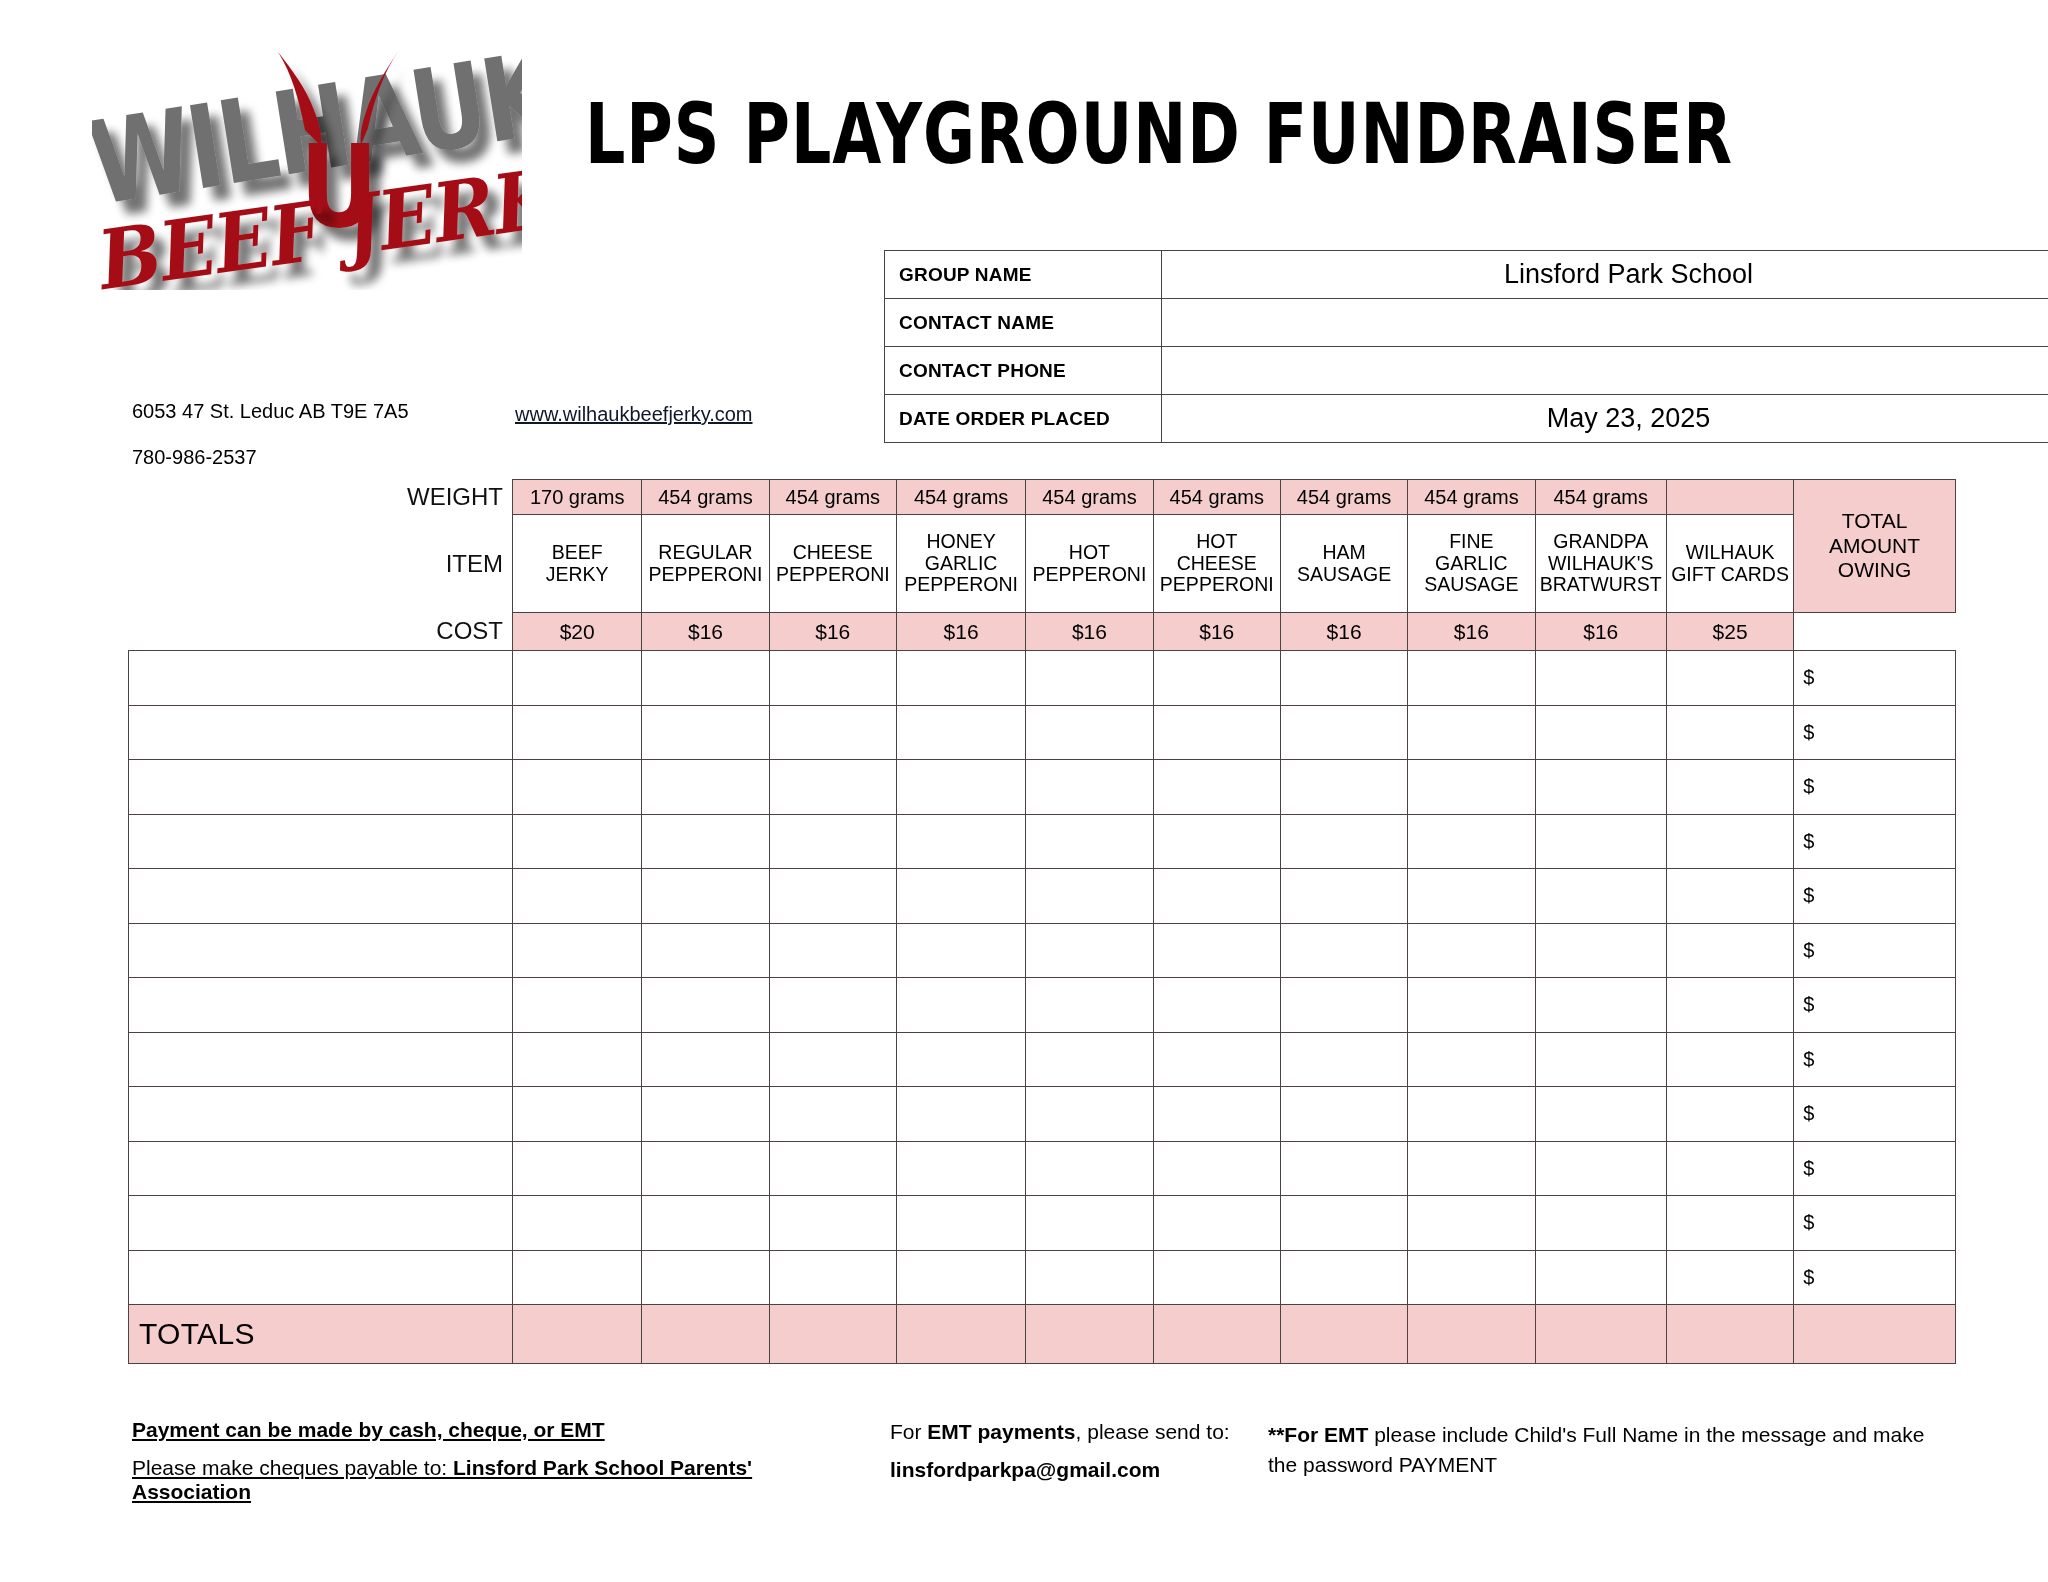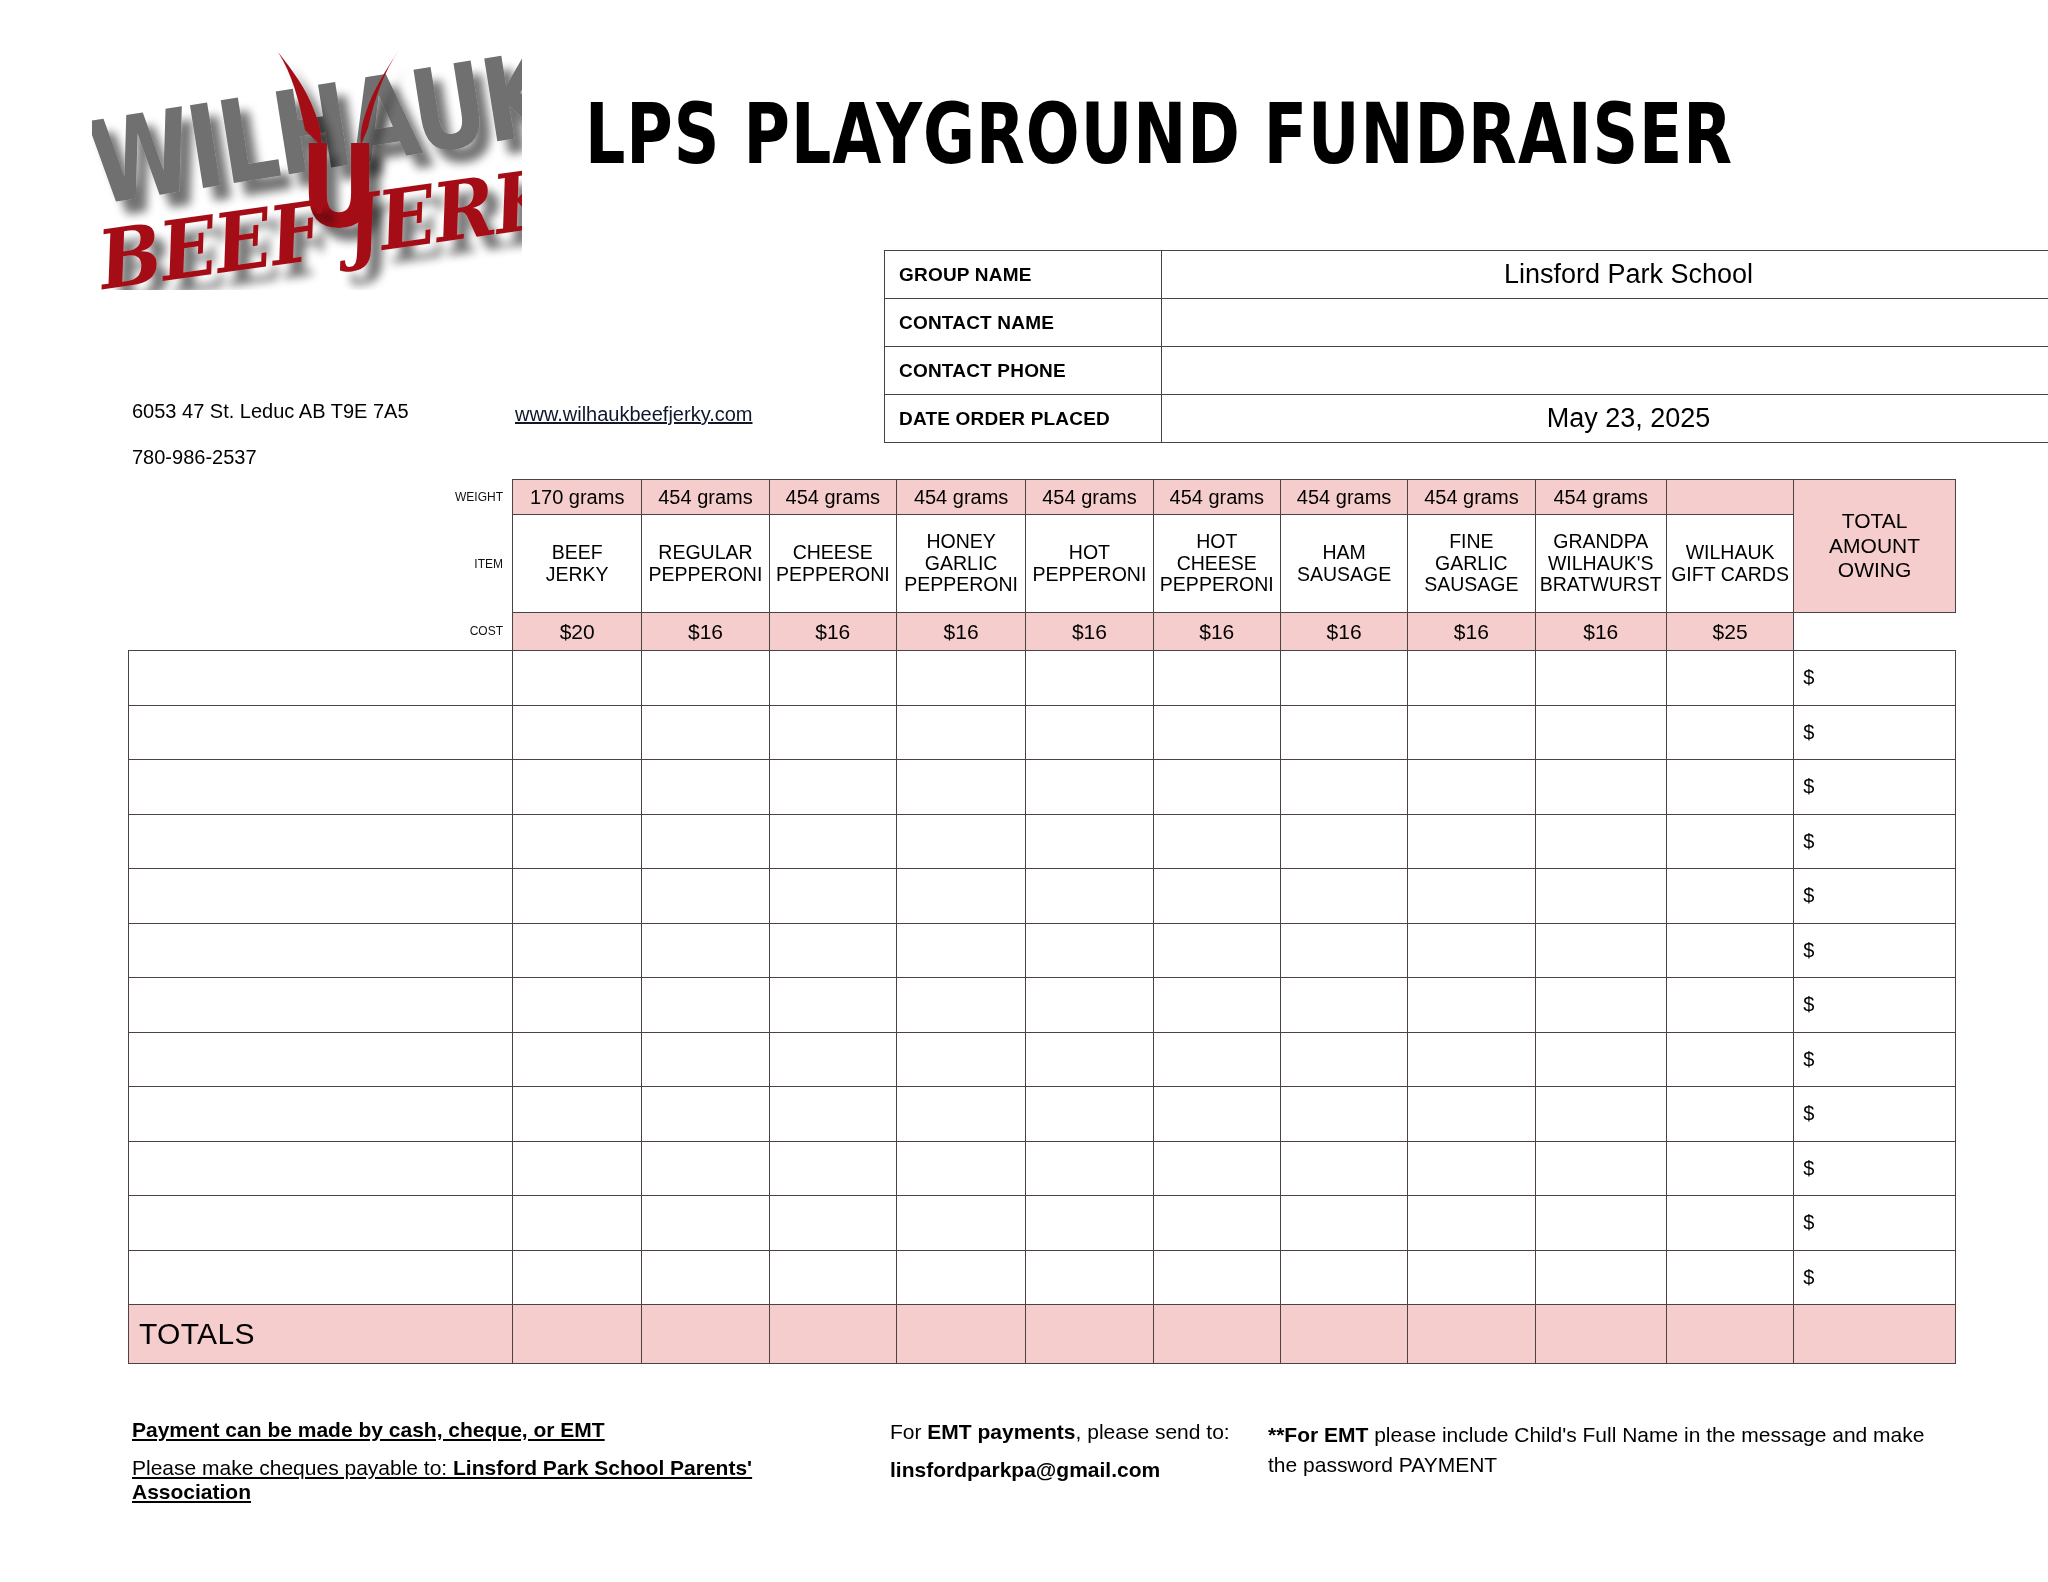--- a/index.html
+++ b/index.html
@@ -125,21 +125,21 @@
     border: 1px solid #4c4244;
     padding: 0;
     margin: 0;
     font-weight: normal;
   }
   .nb { border: none !important; background: #ffffff; }
 
   .rowlabel {
     width: 380px;
     text-align: right;
-    font-size: 12px;
+    font-size: 24px;
     padding-right: 9px !important;
     border: none !important;
     background: #ffffff;
     vertical-align: middle;
     color: #111;
   }
   .pink { background: #f6cdcd; }
 
   td.weight {
     height: 34px;

